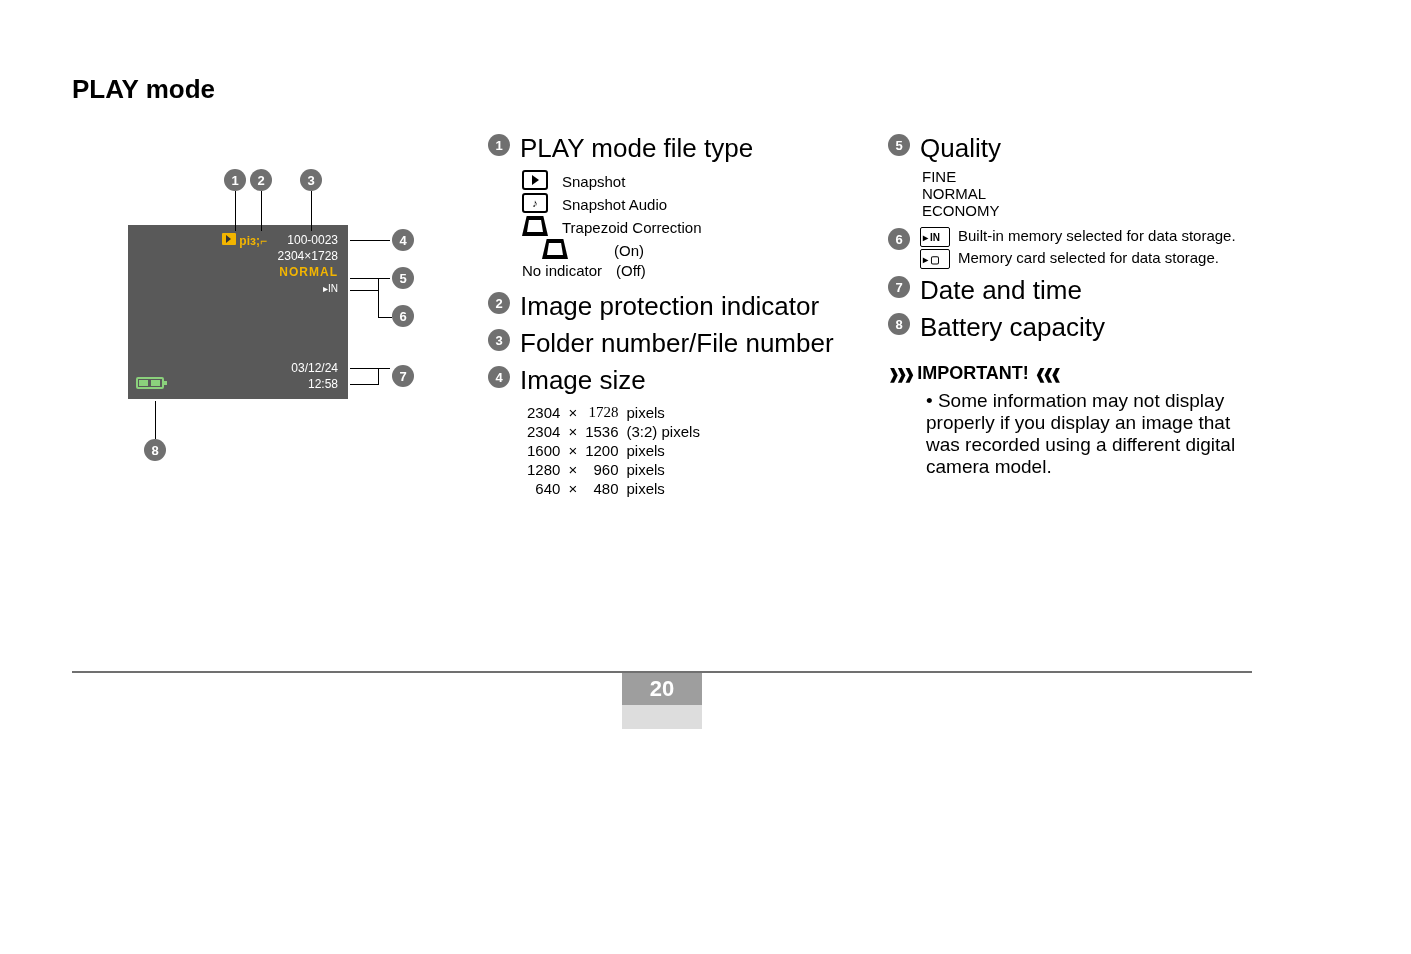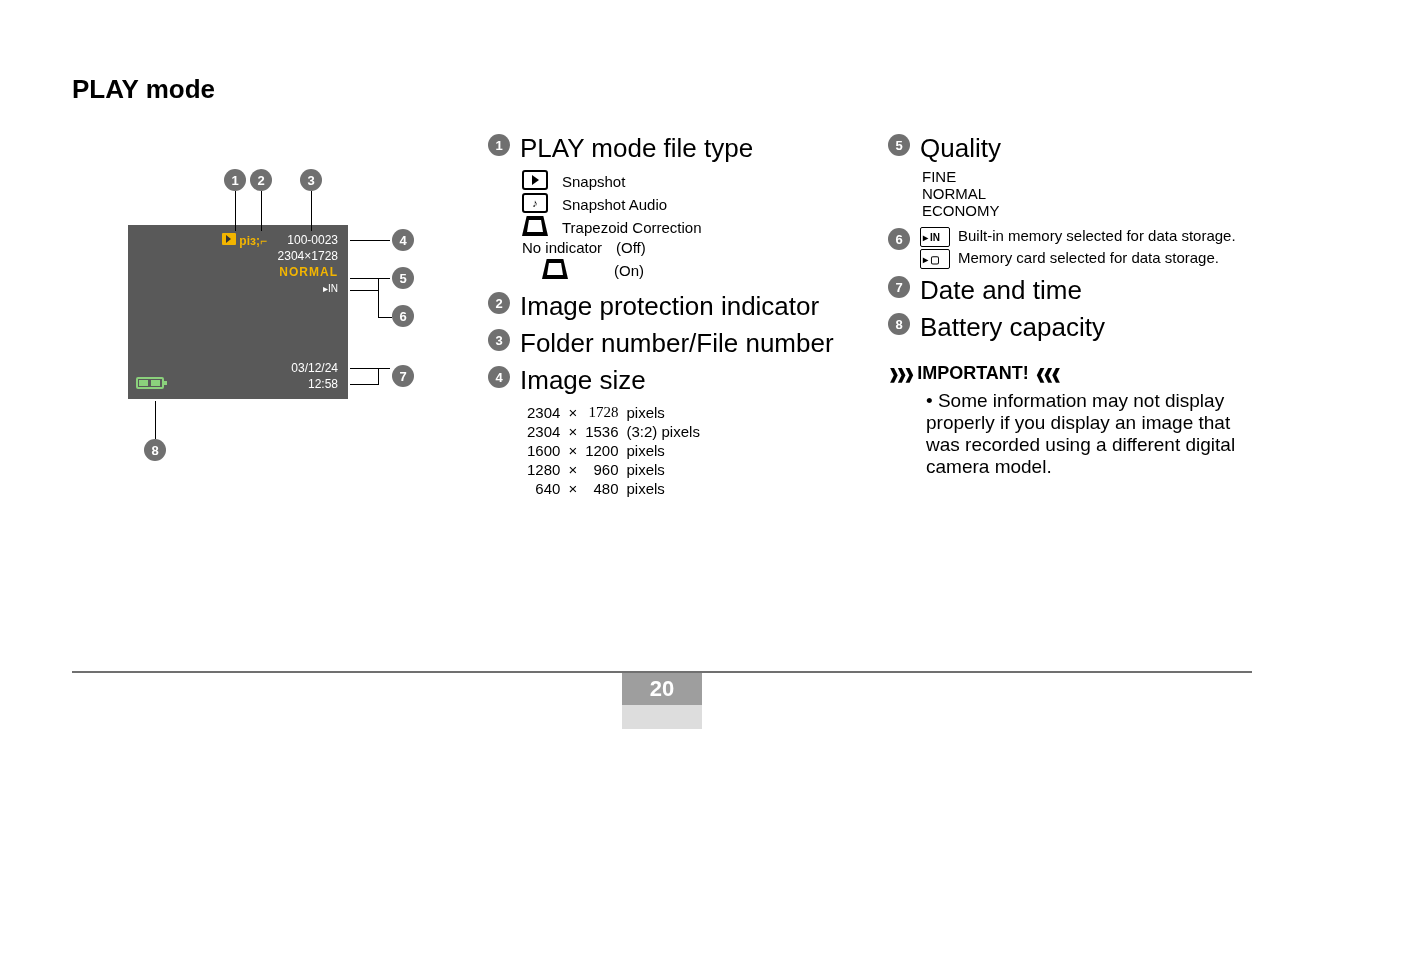--- a/index.html
+++ b/index.html
@@ -202,26 +202,26 @@
           </div>
         <div class="sub-row">
             <span class="ico audio"></span>
             <span>Snapshot Audio</span>
           </div>
         <div class="sub-row">
             <span class="ico trap"></span>
             <span>Trapezoid Correction</span>
           </div>
         <div class="sub-row">
+            <span class="ico trap" style="margin-left:20px;"></span>
+            <span style="margin-left:32px;">(On)</span>
+          </div>
+        <div class="sub-row">
             <span class="label-col">No indicator</span>
             <span>(Off)</span>
-          </div>
-        <div class="sub-row">
-            <span class="ico trap" style="margin-left:20px;"></span>
-            <span style="margin-left:32px;">(On)</span>
           </div>
       </div>
 
       <div class="legend-item" style="margin-top:12px;">
         <span class="num-badge">2</span>
         <span class="legend-title">Image protection indicator</span>
       </div>
       <div class="legend-item">
         <span class="num-badge">3</span>
         <span class="legend-title">Folder number/File number</span>

